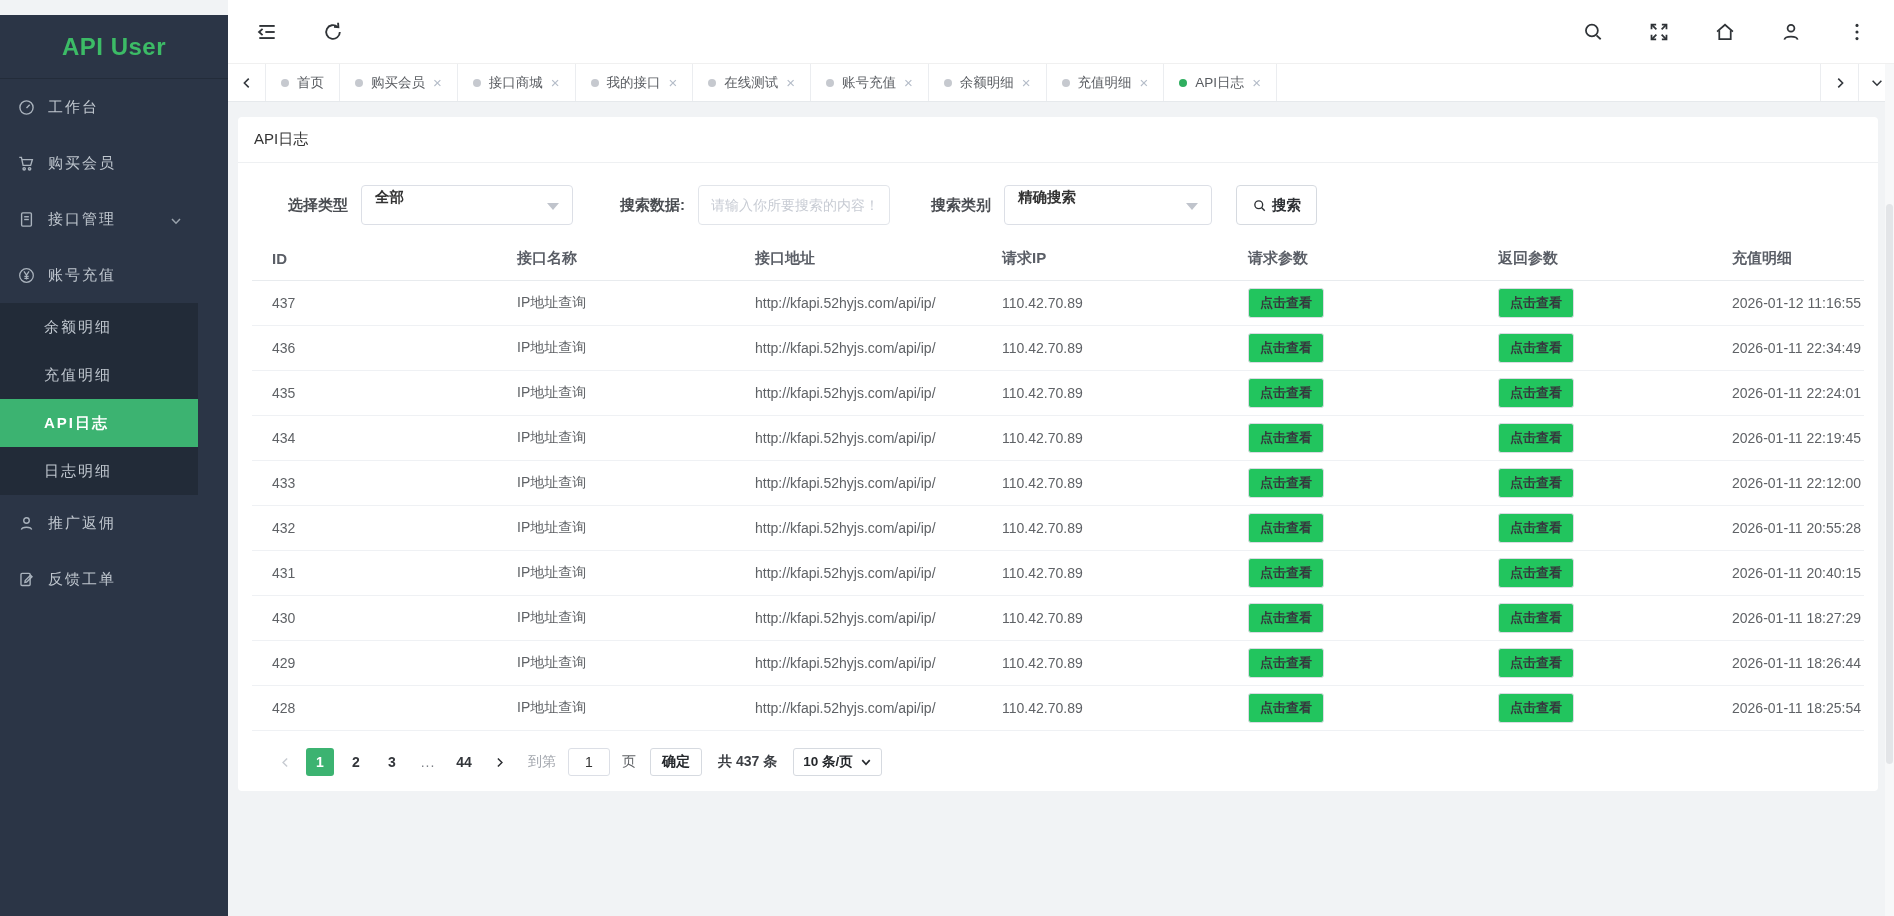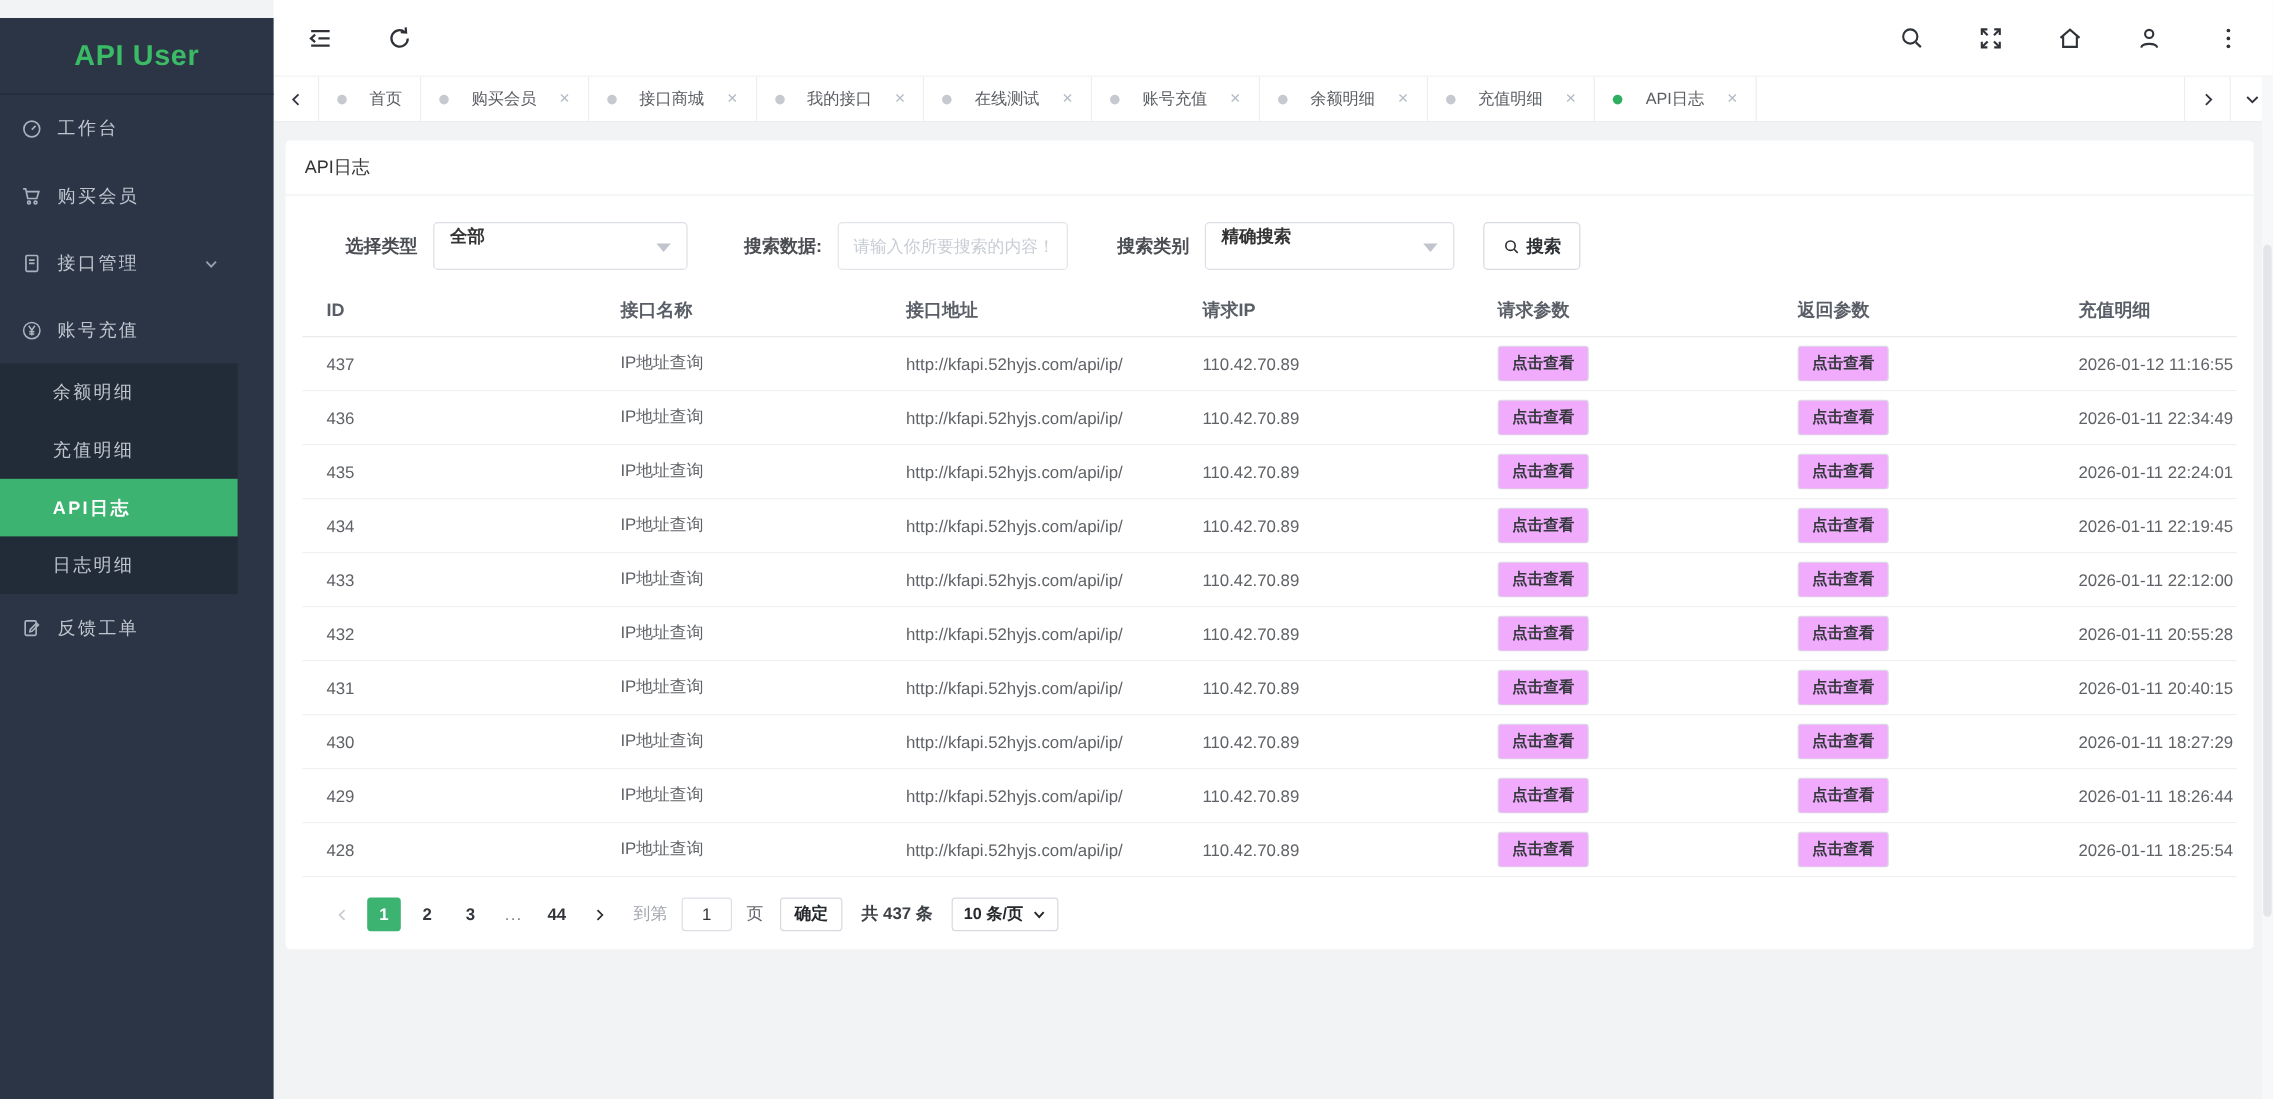--- a/index.html
+++ b/index.html
@@ -33,21 +33,21 @@
   .hd-icon svg { width:22px; height:22px; }
   .hd-left { display:flex; align-items:center; gap:44px; }
   .hd-right { margin-left:auto; display:flex; align-items:center; gap:44px; }
 
   .tabbar { height:38px; background:#fff; display:flex; align-items:stretch;
     border-bottom:1px solid #e6e9ec; }
   .tab-nav { width:38px; display:flex; align-items:center; justify-content:center;
     color:#33373d; cursor:pointer; border-right:1px solid #ebedf0; }
   .tab-nav.right { border-right:none; border-left:1px solid #ebedf0; }
   .tab-nav svg { width:14px; height:14px; }
-  .tab { display:flex; align-items:center; padding:0 15px; gap:19px;
+  .tab { display:flex; align-items:center; padding:0 15px; gap:8px;
     border-right:1px solid #ebedf0; cursor:pointer; font-size:13.5px; color:#595c61; }
   .tab-dot { width:8px; height:8px; border-radius:50%; background:#c6c9cf; }
   .tab.active .tab-dot { background:#2fae5f; }
   .tab-close { color:#b4bcc8; font-size:15px; line-height:1; cursor:pointer; }
   .tab-fill { flex:1; }
   .tab-drop { width:36px; display:flex; align-items:center; justify-content:center;
     color:#33373d; border-left:1px solid #ebedf0; cursor:pointer; }
   .tab-drop svg { width:14px; height:14px; }
 
   .content { position:absolute; top:102px; bottom:0; left:0; right:0;
@@ -78,21 +78,21 @@
 
   
   .table { margin:0 14px; }
   .tr, .thead { display:grid;
     grid-template-columns:245px 238px 247px 246px 250px 234px 1fr; align-items:center; }
   .thead { height:44px; font-size:15px; font-weight:600; color:#5a5e66;
     border-bottom:1px solid #e8ebee; }
   .tr { height:45px; font-size:14px; color:#5f6266; border-bottom:1px solid #eff1f4; }
   .tr:last-child { border-bottom:1px solid #eff1f4; }
   .td, .th { padding-left:20px; overflow:hidden; white-space:nowrap; }
-  .view-btn { display:inline-block; padding:5px 11px; background:#f0abfc;
+  .view-btn { display:inline-block; padding:5px 11px; background:#22c55e;
     border:1px solid #d9dce2; border-radius:3px; font-size:13px; font-weight:600;
     color:#35383d; cursor:pointer; }
 
   
   .pager { display:flex; align-items:center; padding:17px 0 0 34px; gap:8px;
     font-size:14px; color:#333; }
   .pg-arrow { width:26px; height:28px; display:flex; align-items:center;
     justify-content:center; cursor:pointer; }
   .pg-arrow svg { width:13px; height:13px; }
   .pg-arrow.disabled { color:#c8ccd2; cursor:default; }
@@ -169,20 +169,29 @@
       </div>
       <div class="submenu">
         <div class="sub-item">余额明细</div>
         <div class="sub-item">充值明细</div>
         <div class="sub-item active">API日志</div>
         <div class="sub-item">日志明细</div>
       </div>
       <div class="menu-item">
         <span class="mi-icon">
           <svg viewBox="0 0 16 16" fill="none" stroke="currentColor" stroke-width="1.3">
+            <circle cx="8" cy="5.2" r="2.6"></circle>
+            <path d="M3.2 13.8c.5-3 9.1-3 9.6 0"></path>
+          </svg>
+        </span>
+        <span class="mi-label">推广返佣</span>
+      </div>
+      <div class="menu-item">
+        <span class="mi-icon">
+          <svg viewBox="0 0 16 16" fill="none" stroke="currentColor" stroke-width="1.3">
             <rect x="2.8" y="2.2" width="8.6" height="11.4" rx="1"></rect>
             <path d="M8.2 10.4l5-5-1.4-1.4-5 5-.3 1.7z"></path>
           </svg>
         </span>
         <span class="mi-label">反馈工单</span>
       </div>
     </div>
 </div>
 
 <div class="main">

